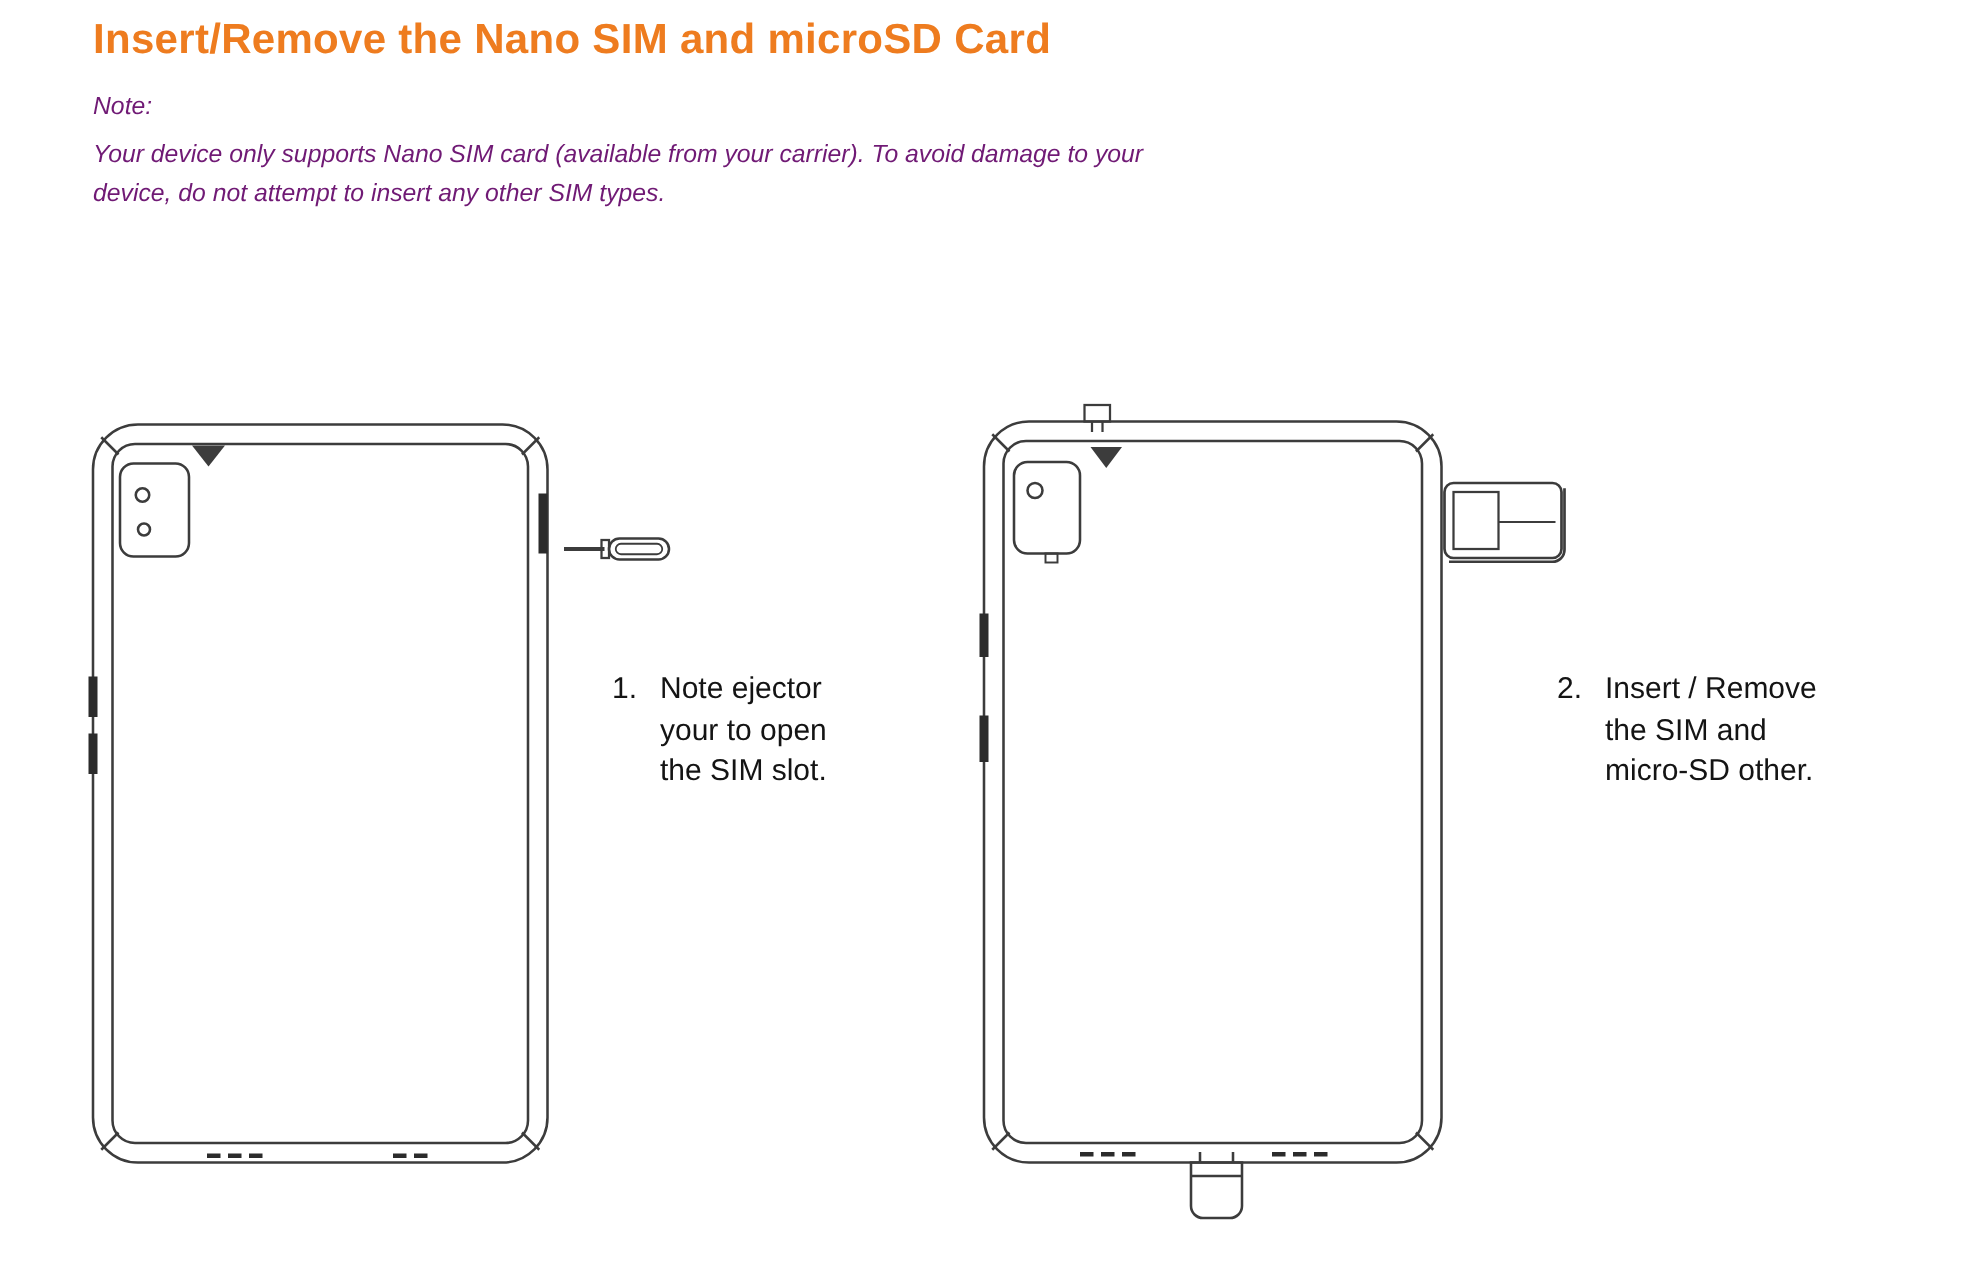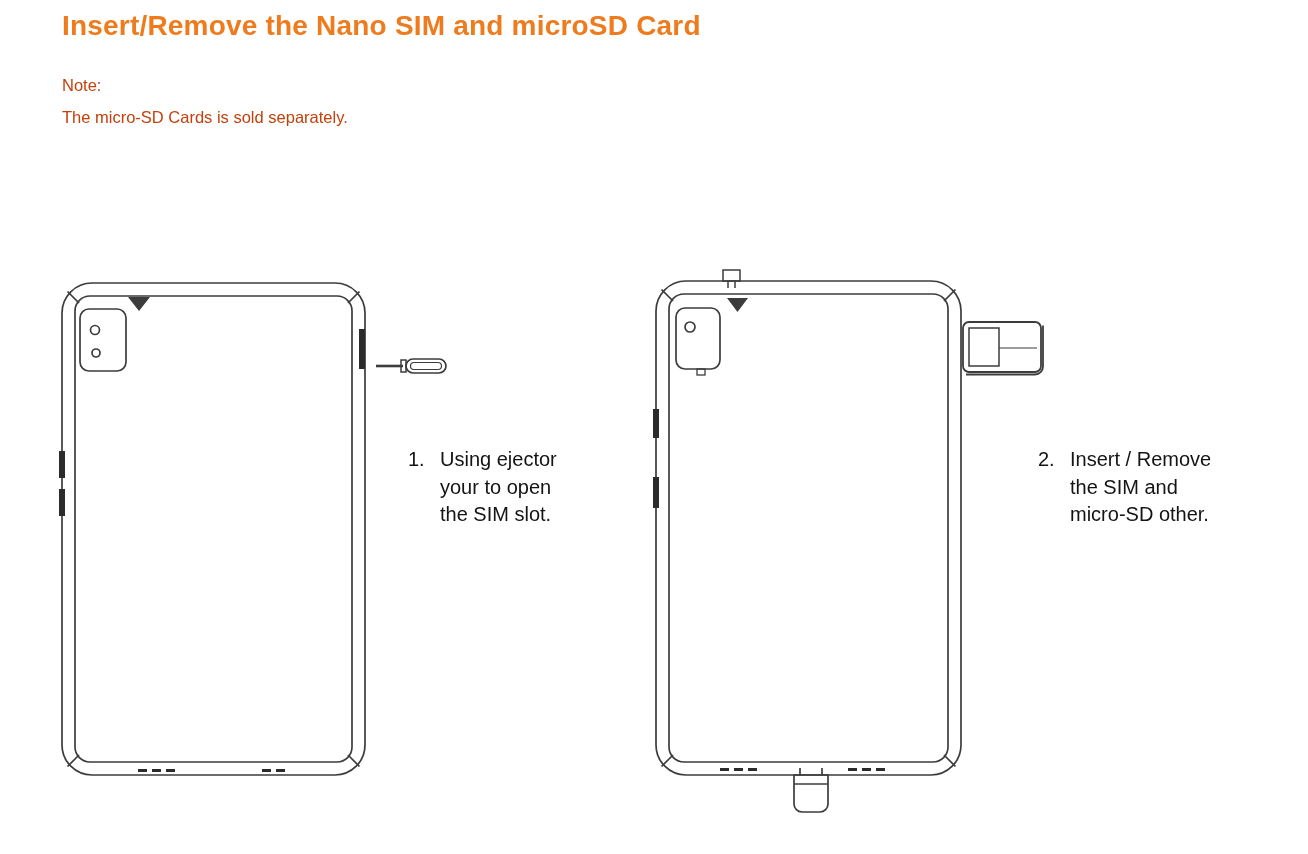--- a/index.html
+++ b/index.html
@@ -21,23 +21,24 @@
     top: 10px;
     margin: 0;
     font-size: 28px;
     font-weight: 700;
     letter-spacing: 0.2px;
     color: #EE7C1F;
   }
   .notes {
     position: absolute;
     left: 62px;
-    top: 72px;
+    top: 58px;
     width: 945px;
-    color: #c2410c;
+    color: #701a75;
+    font-style: italic;
     font-size: 16.5px;
   }
   .note-label {
     margin: 0 0 6px 0;
     line-height: 26px;
   }
   .note-body {
     margin: 0 0 5px 0;
     line-height: 26px;
   }
@@ -83,21 +84,24 @@
 </style>
 </head>
 <body>
 
 <div class="page">
 
   <h1 class="title">Insert/Remove the Nano SIM and microSD Card</h1>
 
   <div class="notes">
     <p class="note-label">Note:</p>
-    <p class="note-body note-last">The micro-SD Cards is sold separately.</p>
+    <p class="note-body">
+      <span class="note-line">Your device only supports Nano SIM card (available from your carrier). To avoid damage to your</span>
+      <span class="note-line">device, do not attempt to insert any other SIM types.</span>
+    </p>
   </div>
 
   <svg class="diagram diagram-left" width="400" height="520" viewBox="55 268 400 520">
     <g fill="none" stroke="#3C3C3C" stroke-width="1.7">
       <rect x="62" y="283" width="303" height="492" rx="30"></rect>
       <rect x="75" y="296" width="277" height="466" rx="15"></rect>
       <line x1="67.5" y1="291.5" x2="79" y2="303"></line>
       <line x1="359.5" y1="291.5" x2="348" y2="303"></line>
       <line x1="67.5" y1="766.5" x2="79" y2="755"></line>
       <line x1="359.5" y1="766.5" x2="348" y2="755"></line>
@@ -166,21 +170,21 @@
       <rect x="963" y="322" width="78" height="50" rx="6" stroke-width="1.8"></rect>
       <path d="M966 374.5 h69 a8 8 0 0 0 8 -8 v-41" stroke-width="1.8"></path>
       <rect x="969" y="328" width="30" height="38" stroke-width="1.5"></rect>
       <line x1="999" y1="348" x2="1037" y2="348" stroke-width="1.2"></line>
     </g>
   </svg>
 
   <div class="step step-1">
     <span class="step-num">1.</span>
     <span class="step-text">
-      <span class="step-line">Using ejector</span>
+      <span class="step-line">Note ejector</span>
       <span class="step-line">your to open</span>
       <span class="step-line">the SIM slot.</span>
     </span>
   </div>
 
   <div class="step step-2">
     <span class="step-num">2.</span>
     <span class="step-text">
       <span class="step-line">Insert / Remove</span>
       <span class="step-line">the SIM and</span>

